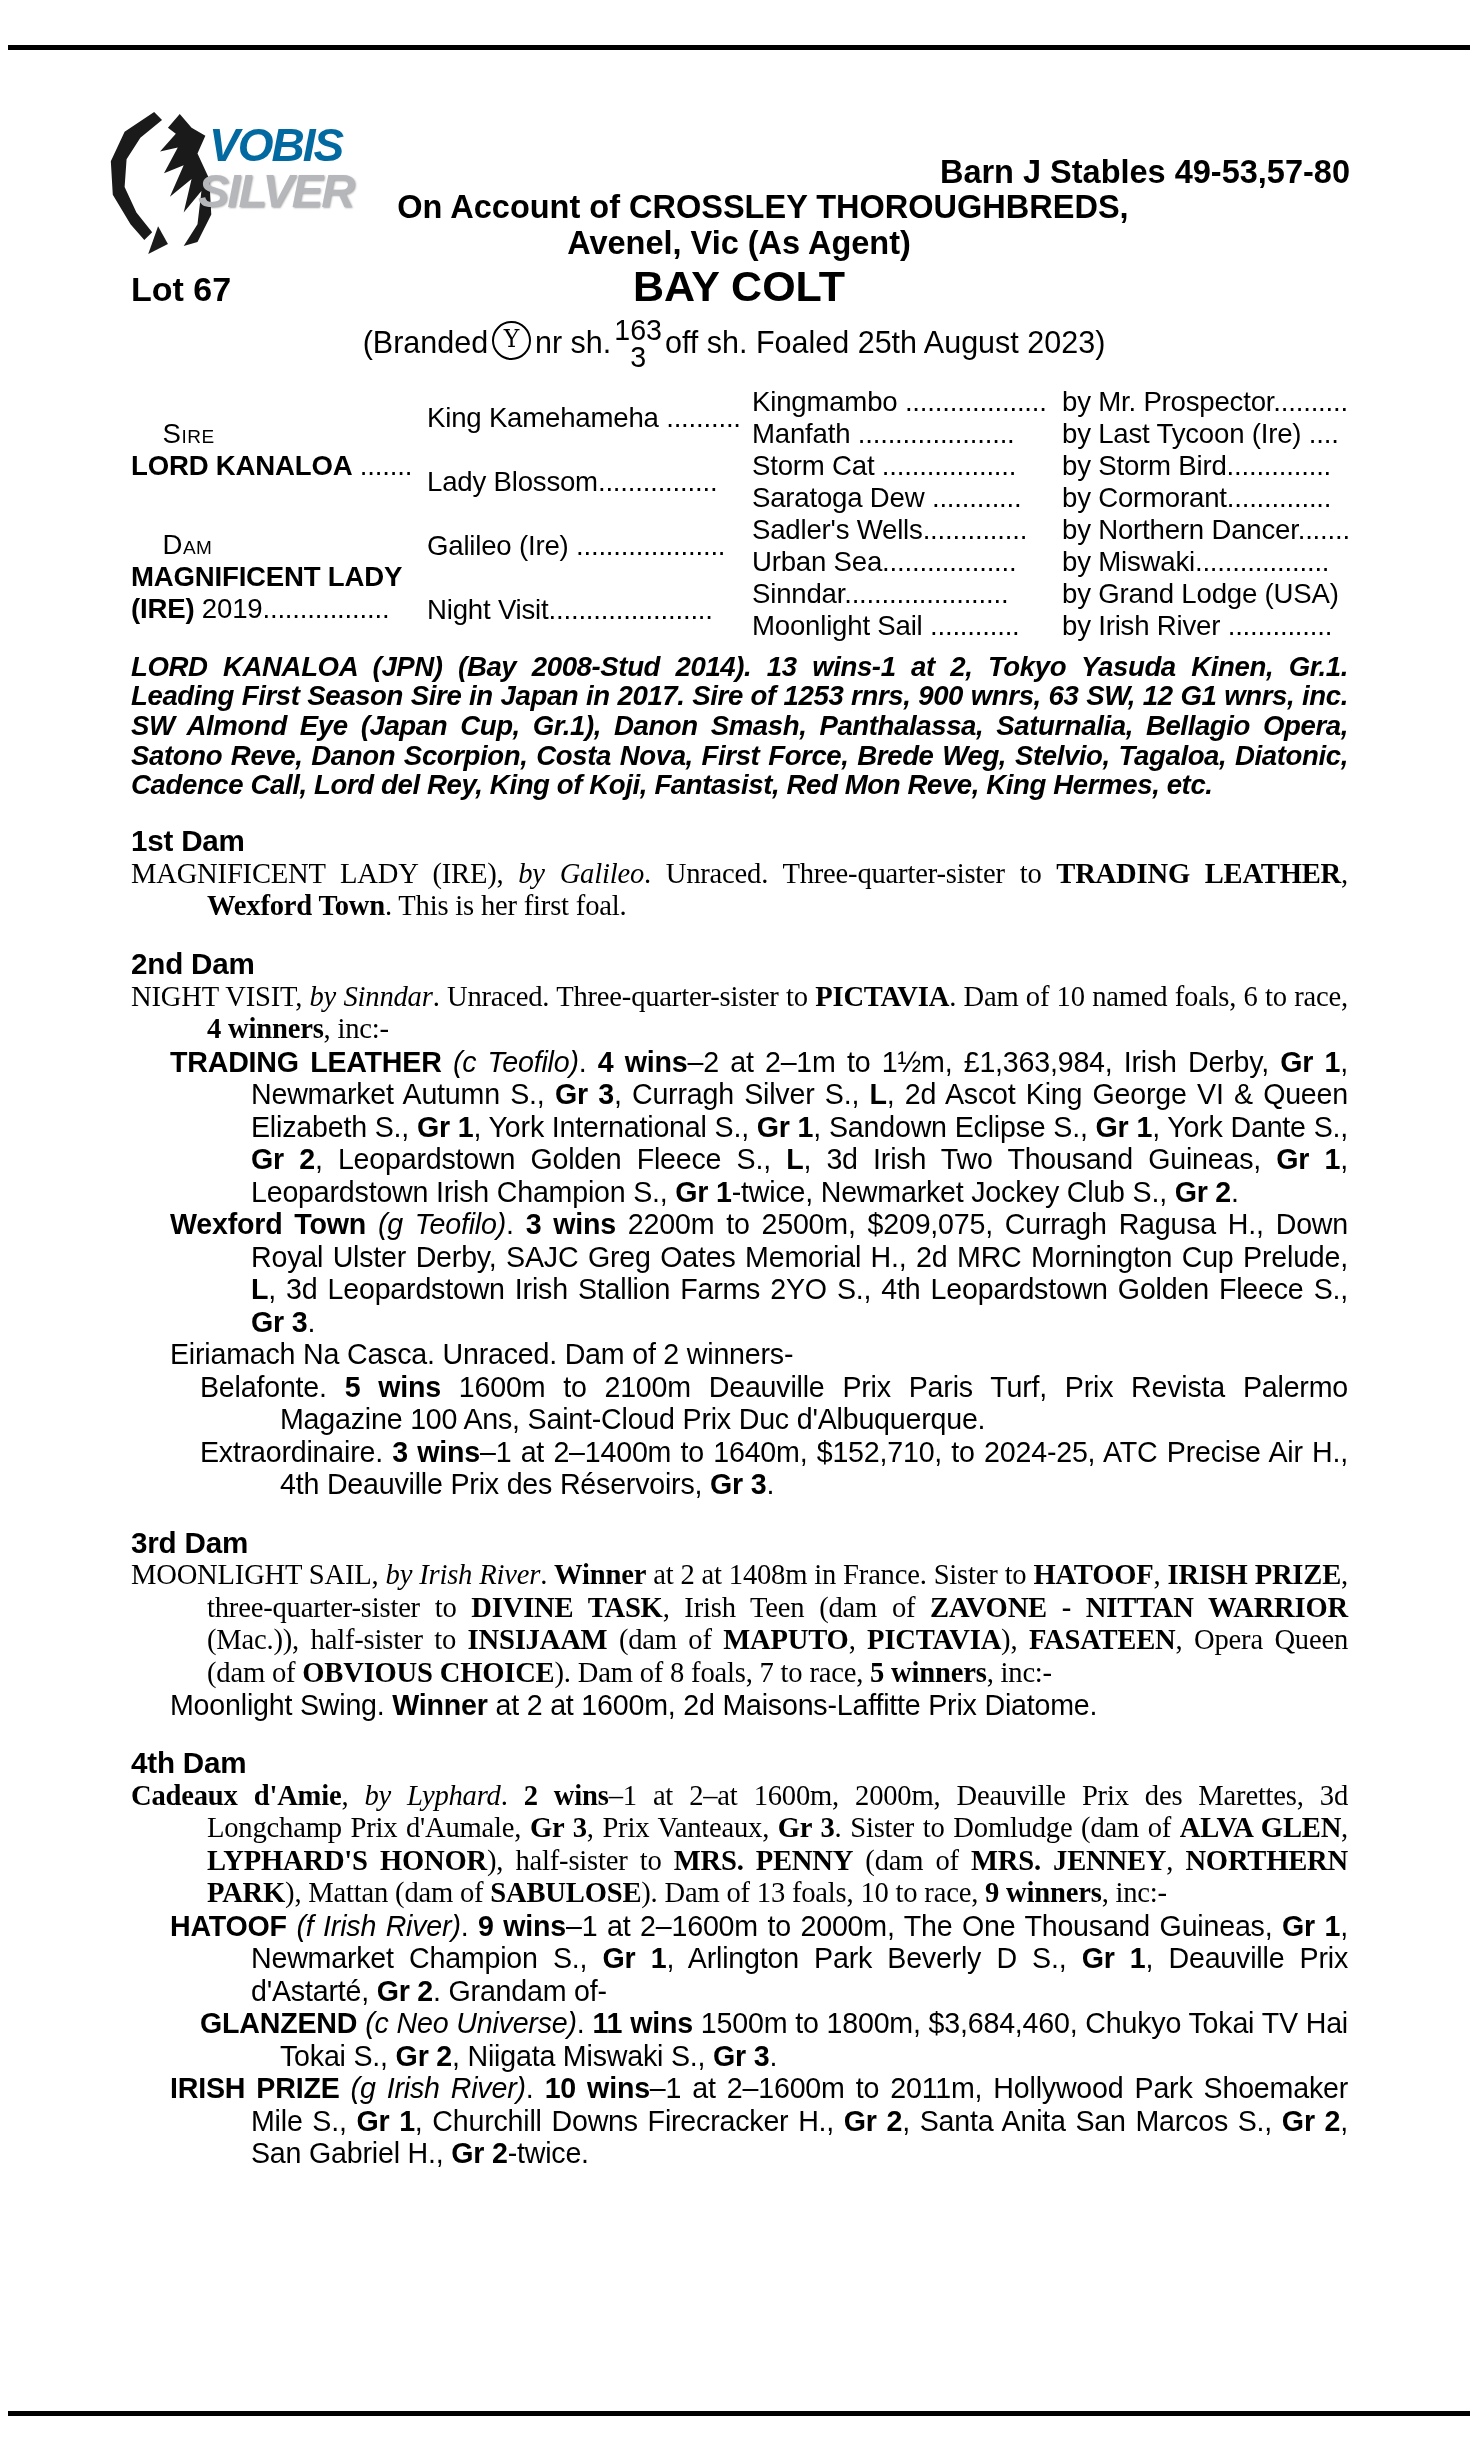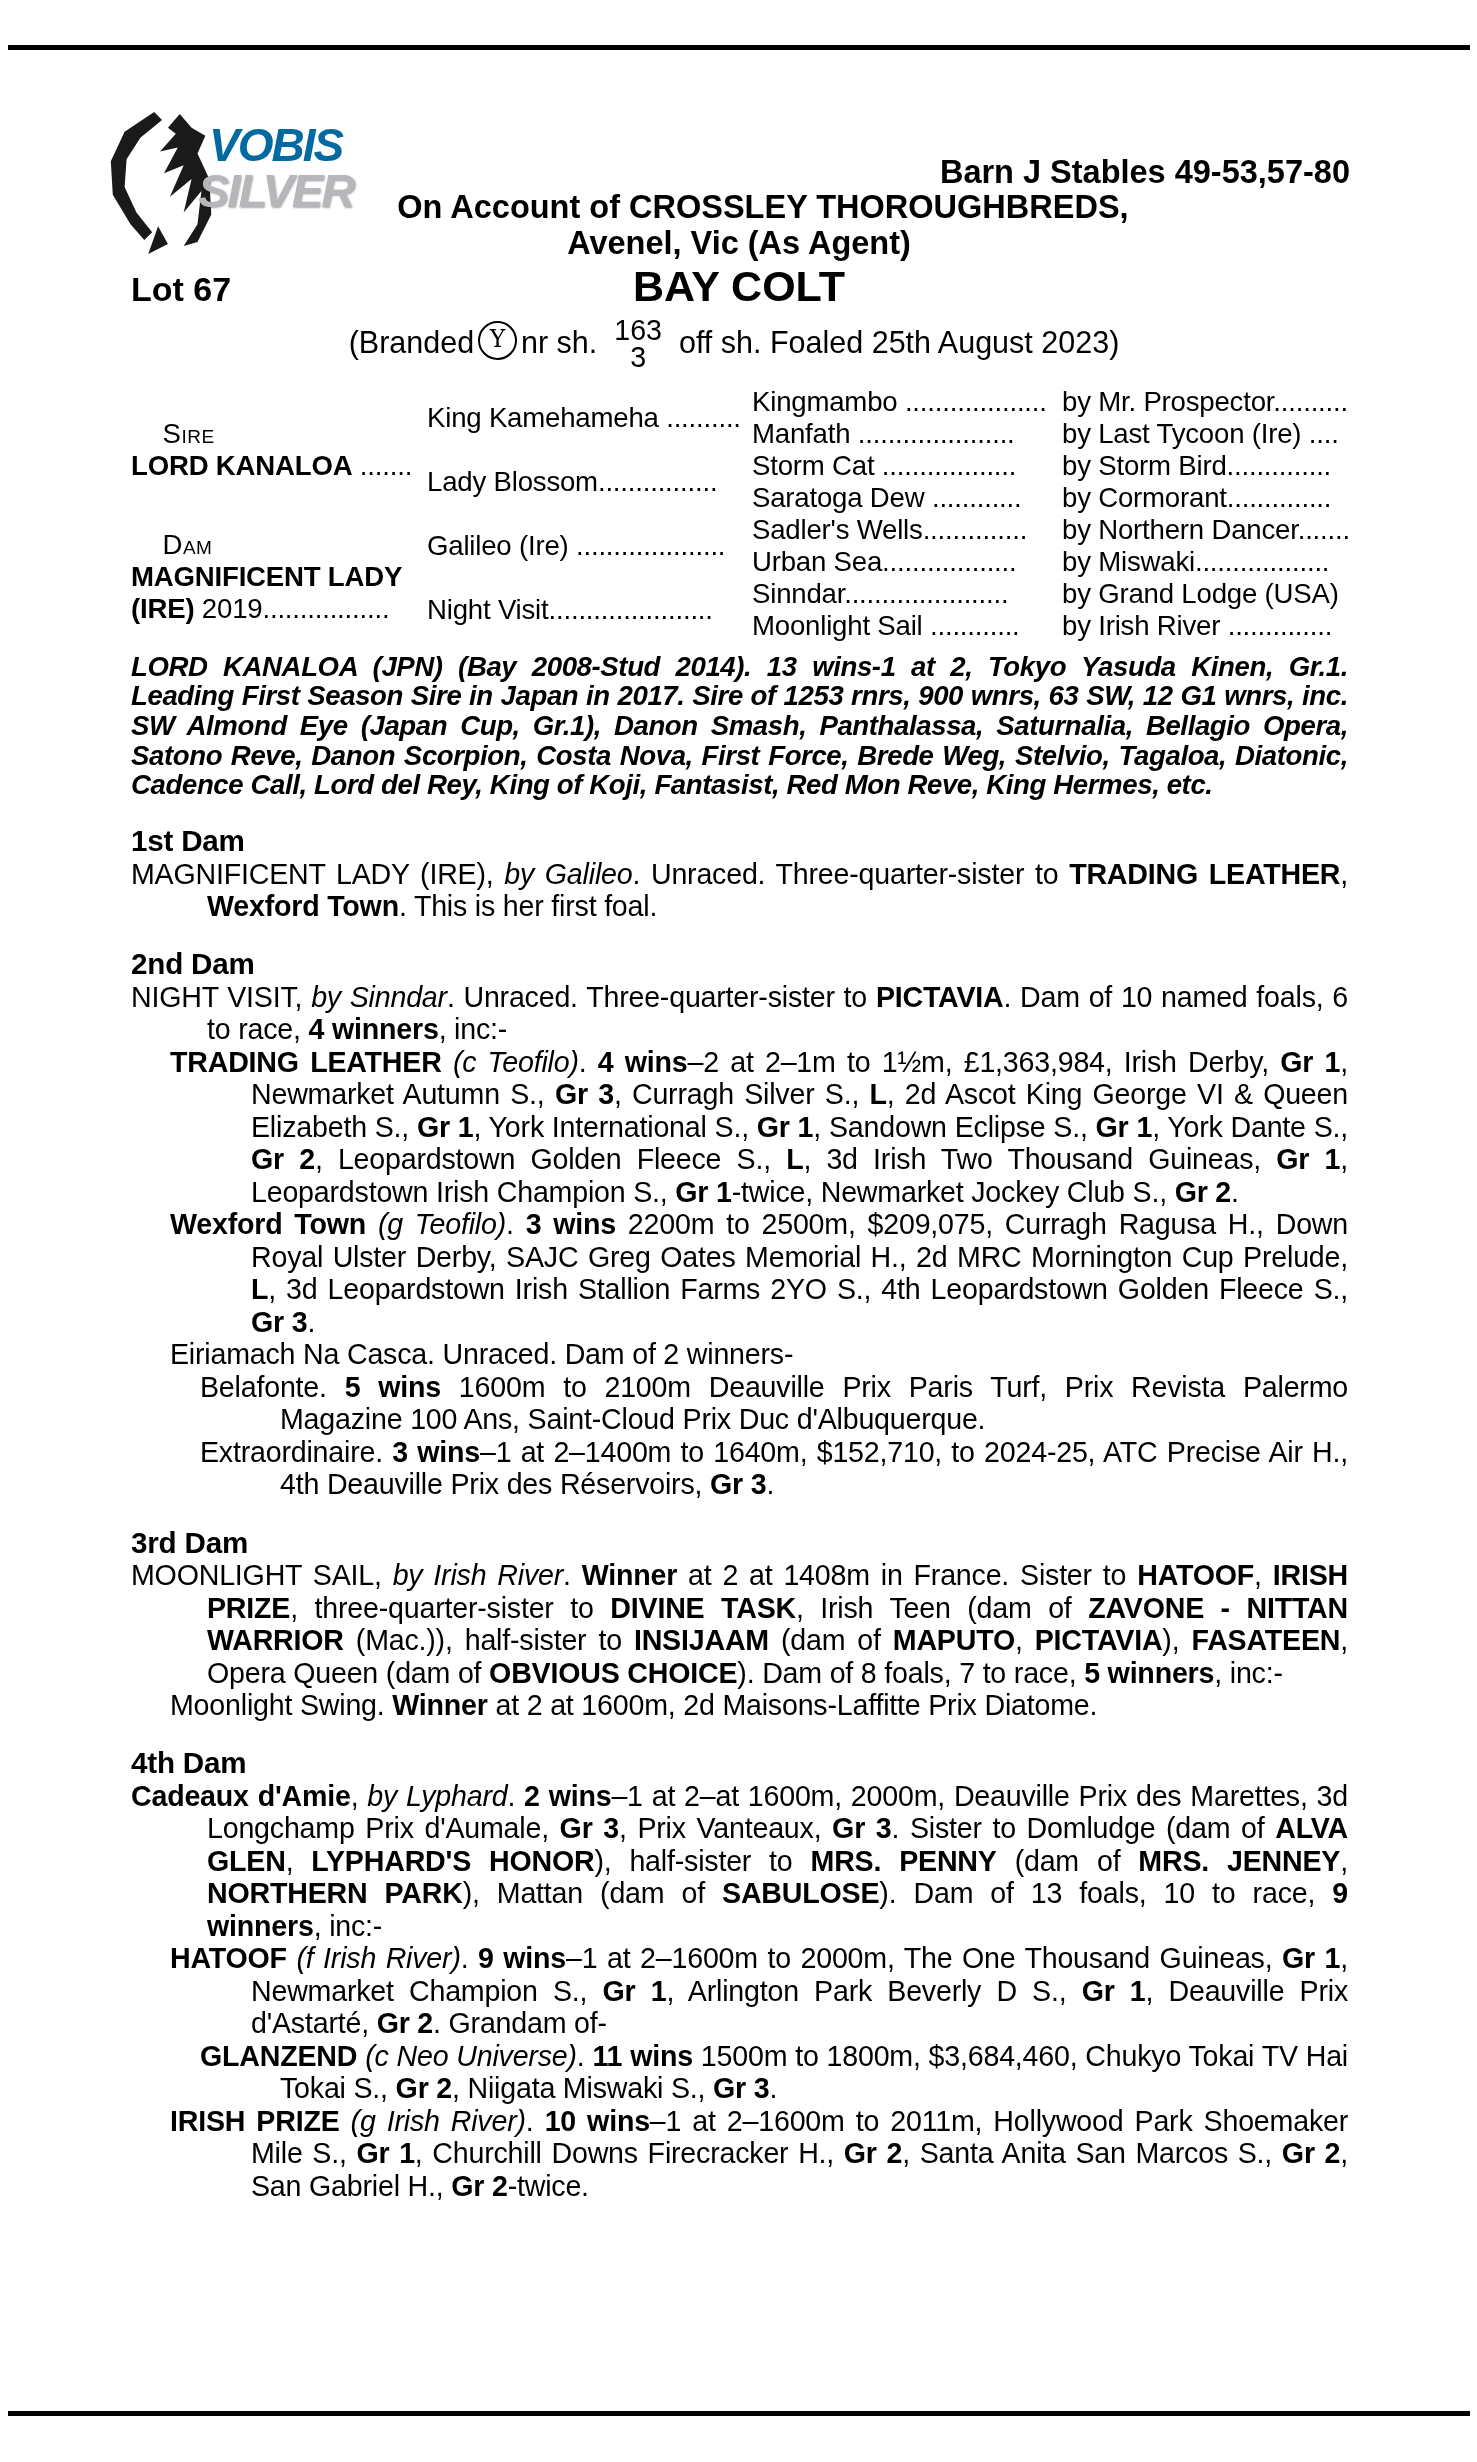--- a/index.html
+++ b/index.html
@@ -24,21 +24,21 @@
             font-size:32.5px;font-weight:700;}
   .lot{position:absolute;top:270px;left:131px;font-size:34px;font-weight:700;}
   .title{position:absolute;top:262px;left:0;width:1478px;text-align:center;
          font-size:43px;font-weight:700;letter-spacing:0;}
   .brandline{position:absolute;top:317px;left:0;width:1468px;text-align:center;
              font-size:30.5px;}
   .brand-circle{display:inline-block;width:35px;height:35px;border:2px solid #000;
                 border-radius:50%;font-family:"DejaVu Serif",serif;font-size:23.6px;
                 line-height:33px;text-align:center;vertical-align:5.9px;margin:0 3.9px;}
   .frac{display:inline-block;vertical-align:-13.8px;text-align:center;line-height:26.6px;
-        font-size:28.6px;margin:0 17px;}
+        font-size:28.6px;margin:0 3px;}
   .frac span{display:block;}
 
   
   .content{position:absolute;left:131px;top:386px;width:1217px;font-size:28.6px;
            line-height:32.5px;letter-spacing:-0.2px;}
   .pedigree{position:relative;height:254px;margin-bottom:9.9px;font-size:27.6px;}
   .ped-col{position:absolute;top:0;}
   .ped-col1{left:0;width:294px;}
   .ped-col2{left:296px;width:323px;}
   .ped-col3{left:621px;width:307px;}
@@ -50,21 +50,21 @@
              overflow:hidden;}
   .gen3-cell,.gen4-cell{height:32px;line-height:32px;white-space:nowrap;
              overflow:hidden;}
   .ped-line{white-space:nowrap;overflow:hidden;line-height:31.5px;}
 
   
   .sire-para{font-size:27.6px;line-height:29.6px;font-weight:700;font-style:italic;
              text-align:justify;letter-spacing:-0.4px;margin-top:11.8px;}
   .dam-head{font-weight:700;margin-top:25.6px;font-size:29.6px;}
   .para{text-align:justify;}
-  .p1{padding-left:76px;text-indent:-76px;}
+  .p1{padding-left:76px;text-indent:-76px;font-family:Liberation Serif, serif;}
   .p2{padding-left:120px;text-indent:-81px;}
   .p3{padding-left:149px;text-indent:-80px;}
   .b{font-weight:700;}
   .i{font-style:italic;}
 </style>
 </head>
 <body>
 
 <div class="page">
   <div class="rule top"></div>

